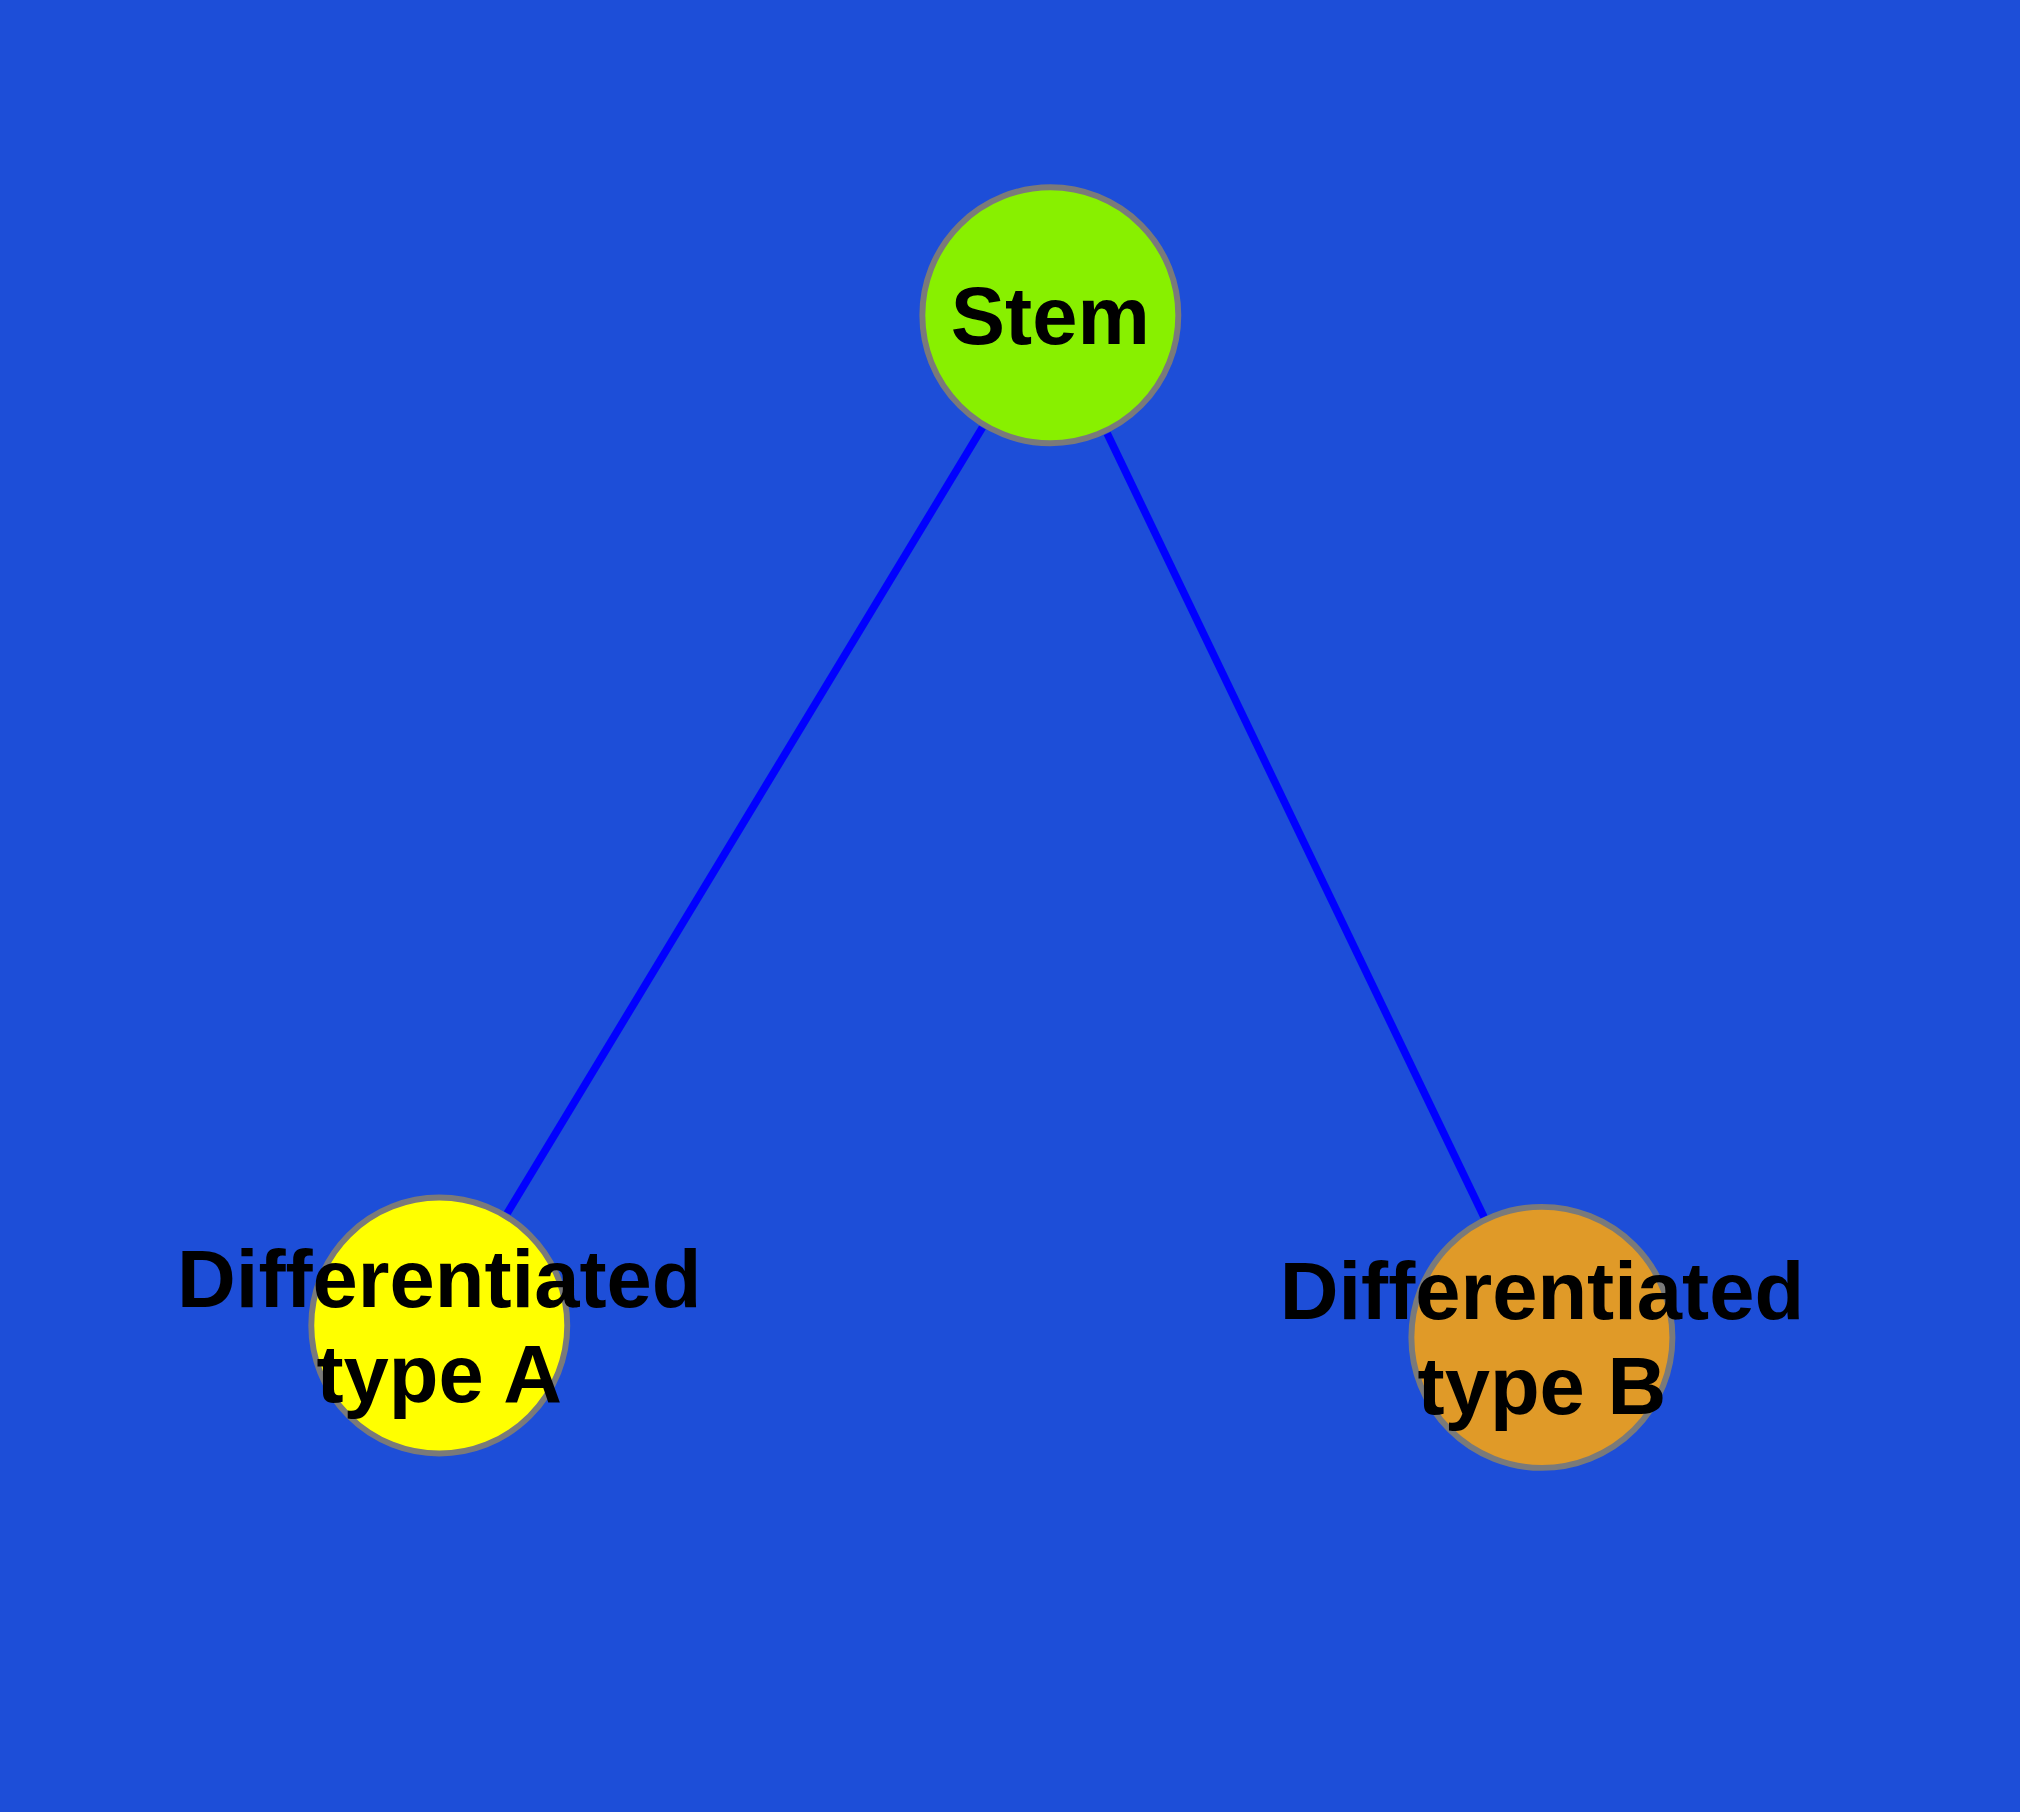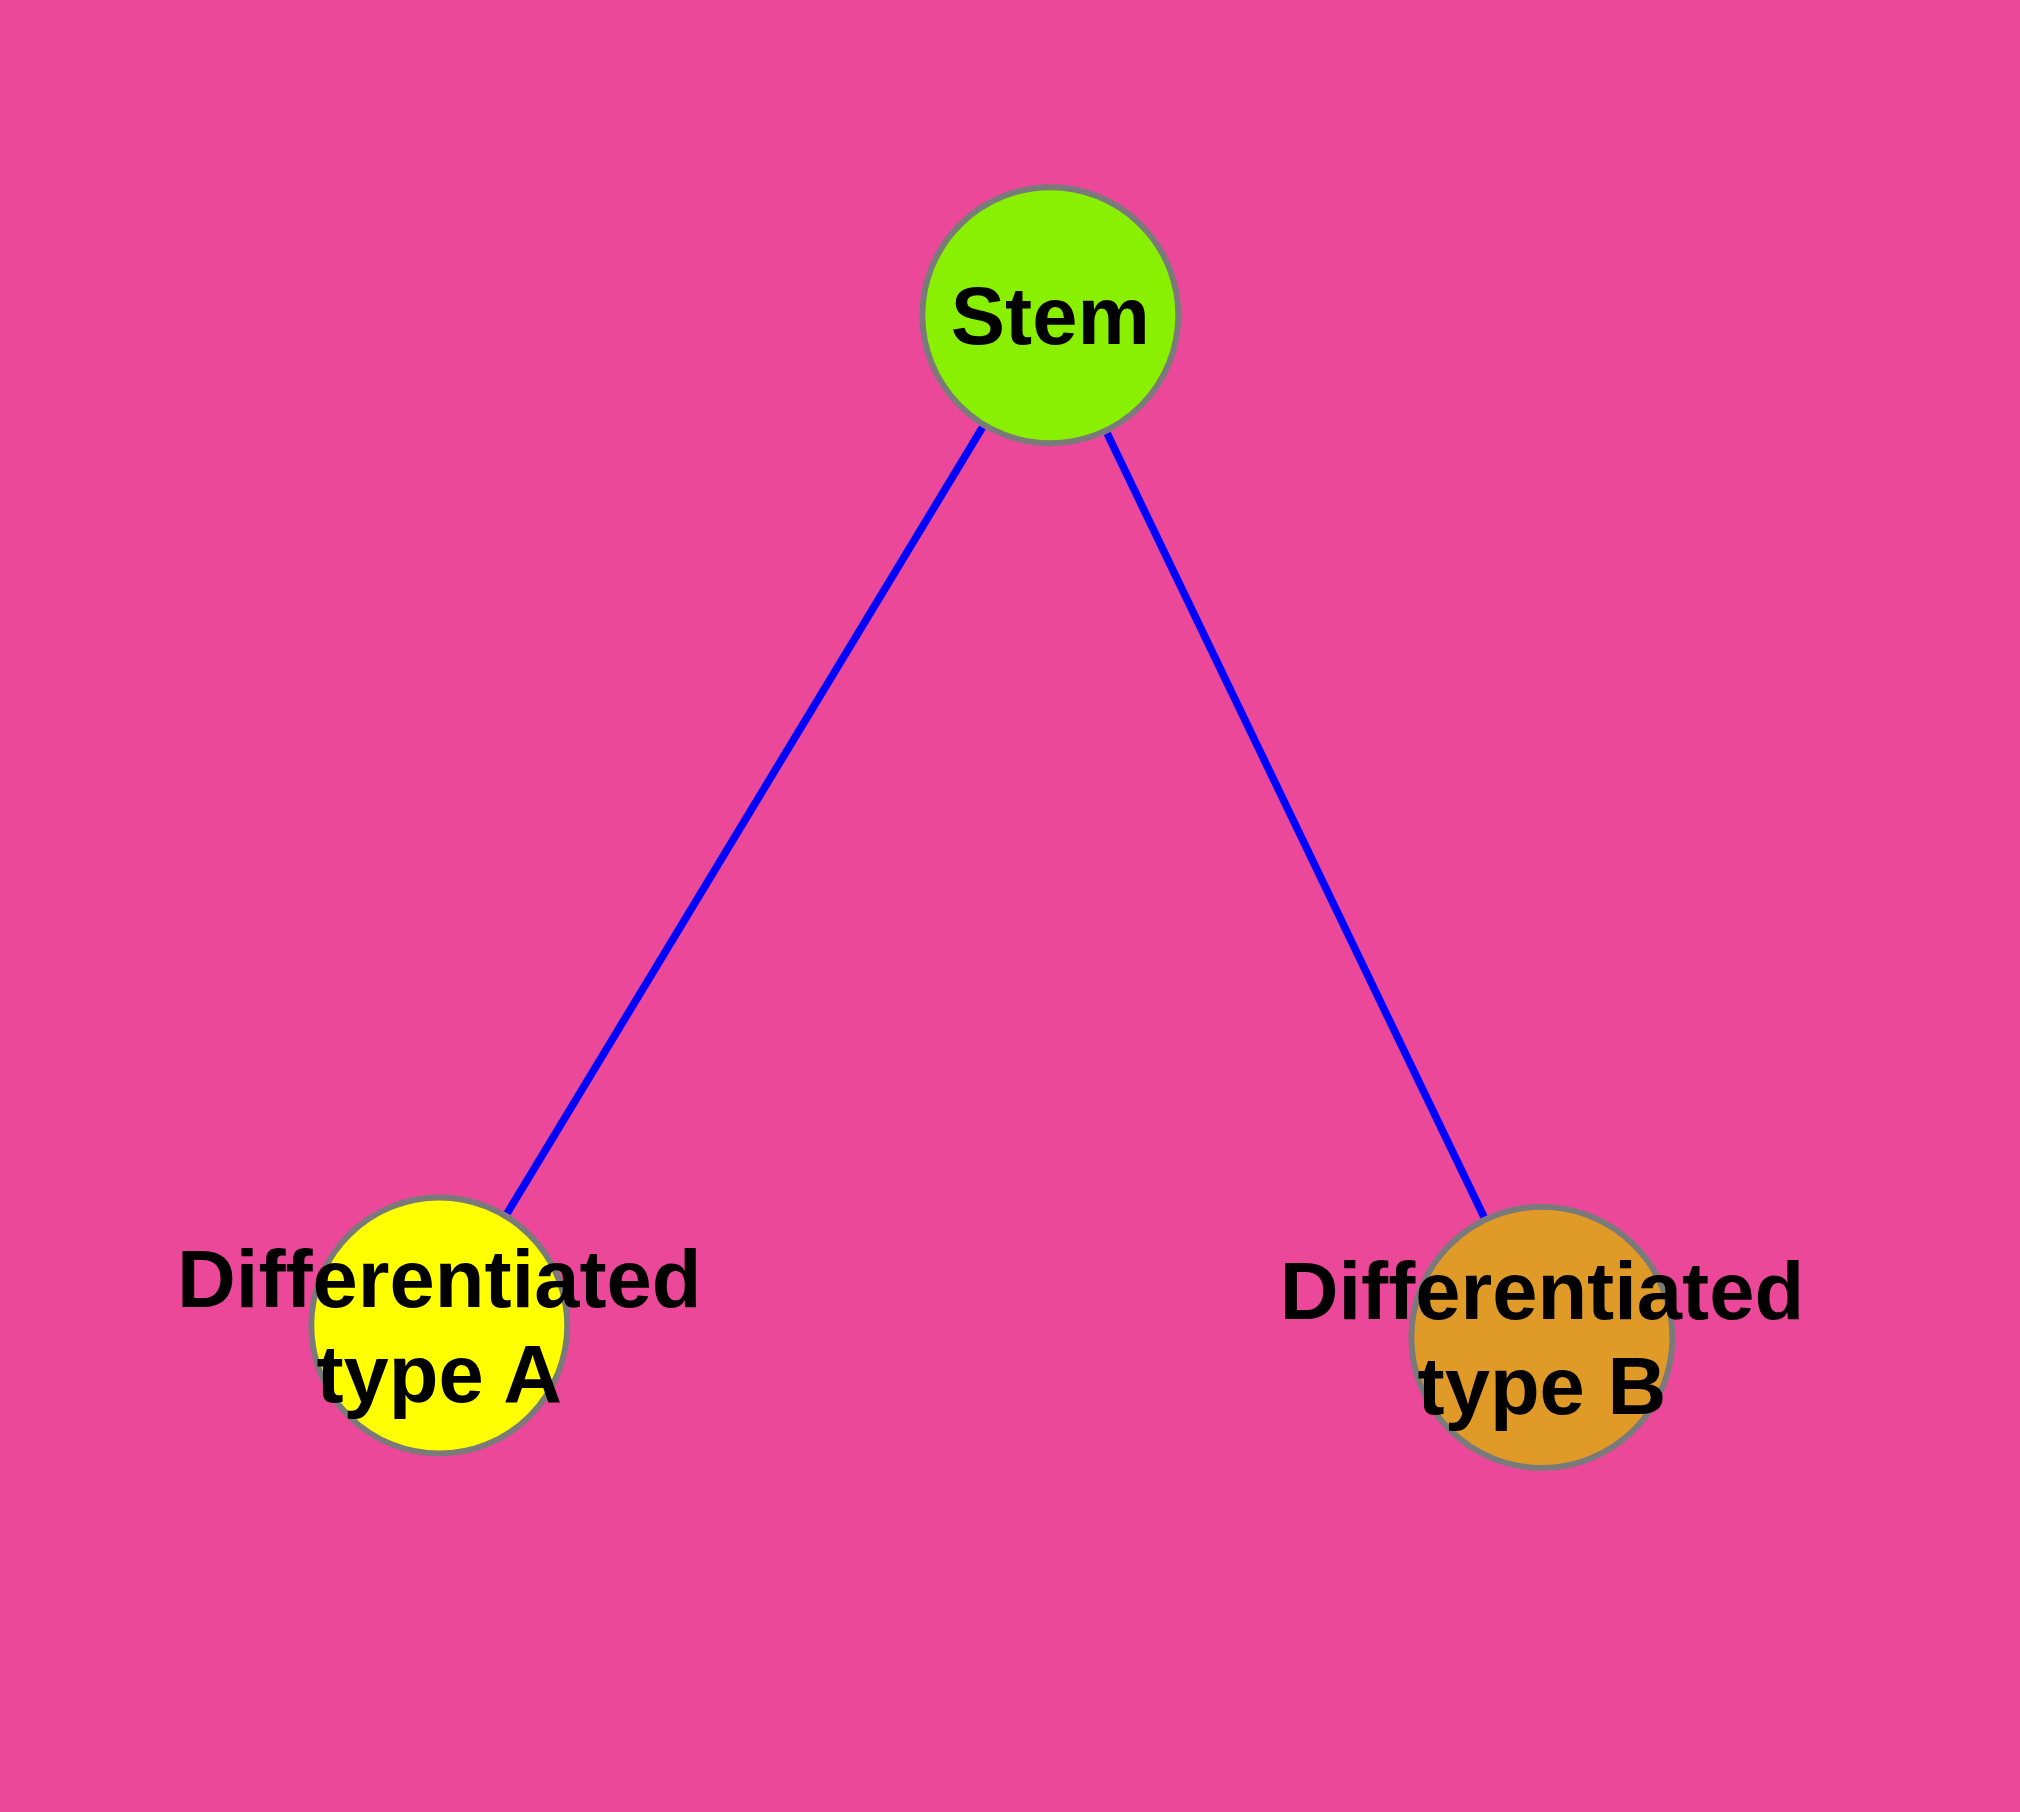--- a/index.html
+++ b/index.html
@@ -38,21 +38,21 @@
     font-size: 96px;
     fill: #000000;
     text-anchor: middle;
     dominant-baseline: auto;
     paint-order: normal;
   }
 </style>
 </head>
 <body>
 
-<div id="canvas" style="width: 2021px; height: 1812px; background: #ec4899;">
+<div id="canvas" style="width: 2021px; height: 1812px; background: #1d4ed8;">
   <svg id="graph-svg" viewBox="0 0 2384 2138" xmlns="http://www.w3.org/2000/svg">
 
     <defs>
       <clipPath id="outside-nodes" clipPathUnits="userSpaceOnUse">
         <path id="edge-clip-path" d="M0,0 H2384 V2138 H0 Z M1084,372 a155,155 0 1,0 310,0 a155,155 0 1,0 -310,0 Z M363,1564 a155,155 0 1,0 310,0 a155,155 0 1,0 -310,0 Z M1661,1578 a158,158 0 1,0 316,0 a158,158 0 1,0 -316,0 Z" clip-rule="evenodd"></path>
       </clipPath>
     </defs>
 
     <g id="edges-layer" clip-path="url(#outside-nodes)">
       <line class="edge-line" id="edge-stem-to-diff-a" x1="1239" y1="372" x2="518" y2="1564" stroke="#0000ff"></line>

